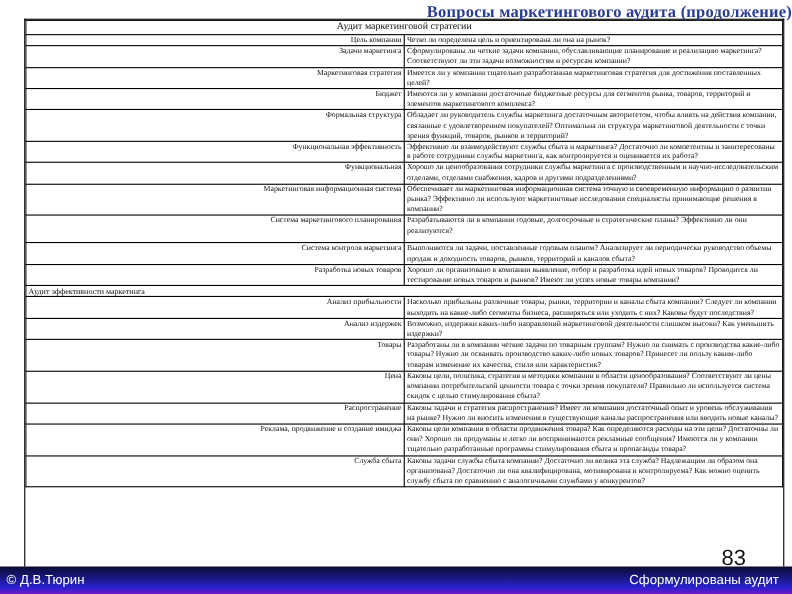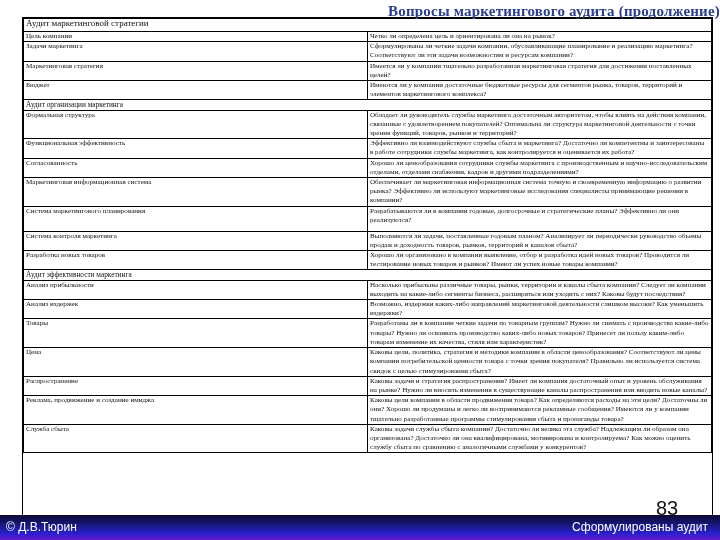--- a/index.html
+++ b/index.html
@@ -1,23 +1,23 @@
 <!DOCTYPE html>
 <html><head>
 <meta charset="utf-8">
 <style>
   html,body{margin:0;padding:0;}
   body{width:720px;height:540px;position:relative;overflow:hidden;background:#fff;font-family:"Liberation Serif",serif;}
   .title{position:absolute;left:0;width:720px;top:3px;text-align:right;font-family:"Liberation Serif",serif;font-weight:bold;font-size:15px;color:#2a3d8f;letter-spacing:0.2px;z-index:2;}
   .tbl-wrap{position:absolute;left:22px;top:17px;width:691px;height:498px;border:1px solid #000;border-bottom:none;box-sizing:border-box;overflow:hidden;}
   table{border-collapse:collapse;width:100%;table-layout:fixed;font-size:7.1px;line-height:9.2px;color:#111;}
   td{border:1px solid #000;padding:0 2px;vertical-align:top;overflow:hidden;}
-  td.left{width:228px;}
+  td.left{width:228px;text-align:right;}
   tr.section td{font-size:7.3px;}
-  tr.section.first td{font-size:9px;height:12px;}
+  tr.section.first td{font-size:9px;height:12px;text-align:center;}
   .footer{position:absolute;left:0;top:515px;width:720px;height:25px;background:linear-gradient(to bottom,#0a0a30 0%,#1a1a8a 45%,#2a20d0 75%,#6a18c8 100%);}
   .footer .author{position:absolute;left:6px;top:5px;color:#fff;font-family:"Liberation Sans",sans-serif;font-size:12px;}
   .footer .course{position:absolute;right:12px;top:5px;color:#fff;font-family:"Liberation Sans",sans-serif;font-size:12px;}
   .page-num{position:absolute;left:656px;top:497px;font-family:"Liberation Sans",sans-serif;font-size:20px;color:#111;z-index:3;}
 </style>
 </head>
 <body>
 
 <div class="title">Вопросы маркетингового аудита (продолжение)</div>
 
@@ -37,33 +37,30 @@
         </tr>
       <tr>
           <td class="left">Маркетинговая стратегия</td>
           <td style="height:15px">Имеется ли у компании тщательно разработанная маркетинговая стратегия для достижения поставленных целей?</td>
         </tr>
       <tr>
           <td class="left">Бюджет</td>
           <td>Имеются ли у компании достаточные бюджетные ресурсы для сегментов рынка, товаров, территорий и элементов маркетингового комплекса?</td>
         </tr>
 
-      <tr class="section">
-          <td colspan="2">Аудит организации маркетинга</td>
-        </tr>
       <tr>
           <td class="left">Формальная структура</td>
           <td>Обладает ли руководитель службы маркетинга достаточным авторитетом, чтобы влиять на действия компании, связанные с удовлетворением покупателей? Оптимальна ли структура маркетинговой деятельности с точки зрения функций, товаров, рынков и территорий?</td>
         </tr>
       <tr>
           <td class="left">Функциональная эффективность</td>
           <td>Эффективно ли взаимодействуют службы сбыта и маркетинга? Достаточно ли компетентны и заинтересованы в работе сотрудники службы маркетинга, как контролируется и оценивается их работа?</td>
         </tr>
       <tr>
-          <td class="left">Согласованность</td>
+          <td class="left">Функциональная</td>
           <td>Хорошо ли ценообразования сотрудники службы маркетинга с производственным и научно-исследовательским отделами, отделами снабжения, кадров и другими подразделениями?</td>
         </tr>
 
       <tr>
           <td class="left">Маркетинговая информационная система</td>
           <td style="height:23px">Обеспечивает ли маркетинговая информационная система точную и своевременную информацию о развитии рынка? Эффективно ли используют маркетинговые исследования специалисты принимающие решения в компании?</td>
         </tr>
       <tr>
           <td class="left">Система маркетингового планирования</td>
           <td style="height:24px">Разрабатываются ли в компании годовые, долгосрочные и стратегические планы? Эффективно ли они реализуются?</td>

